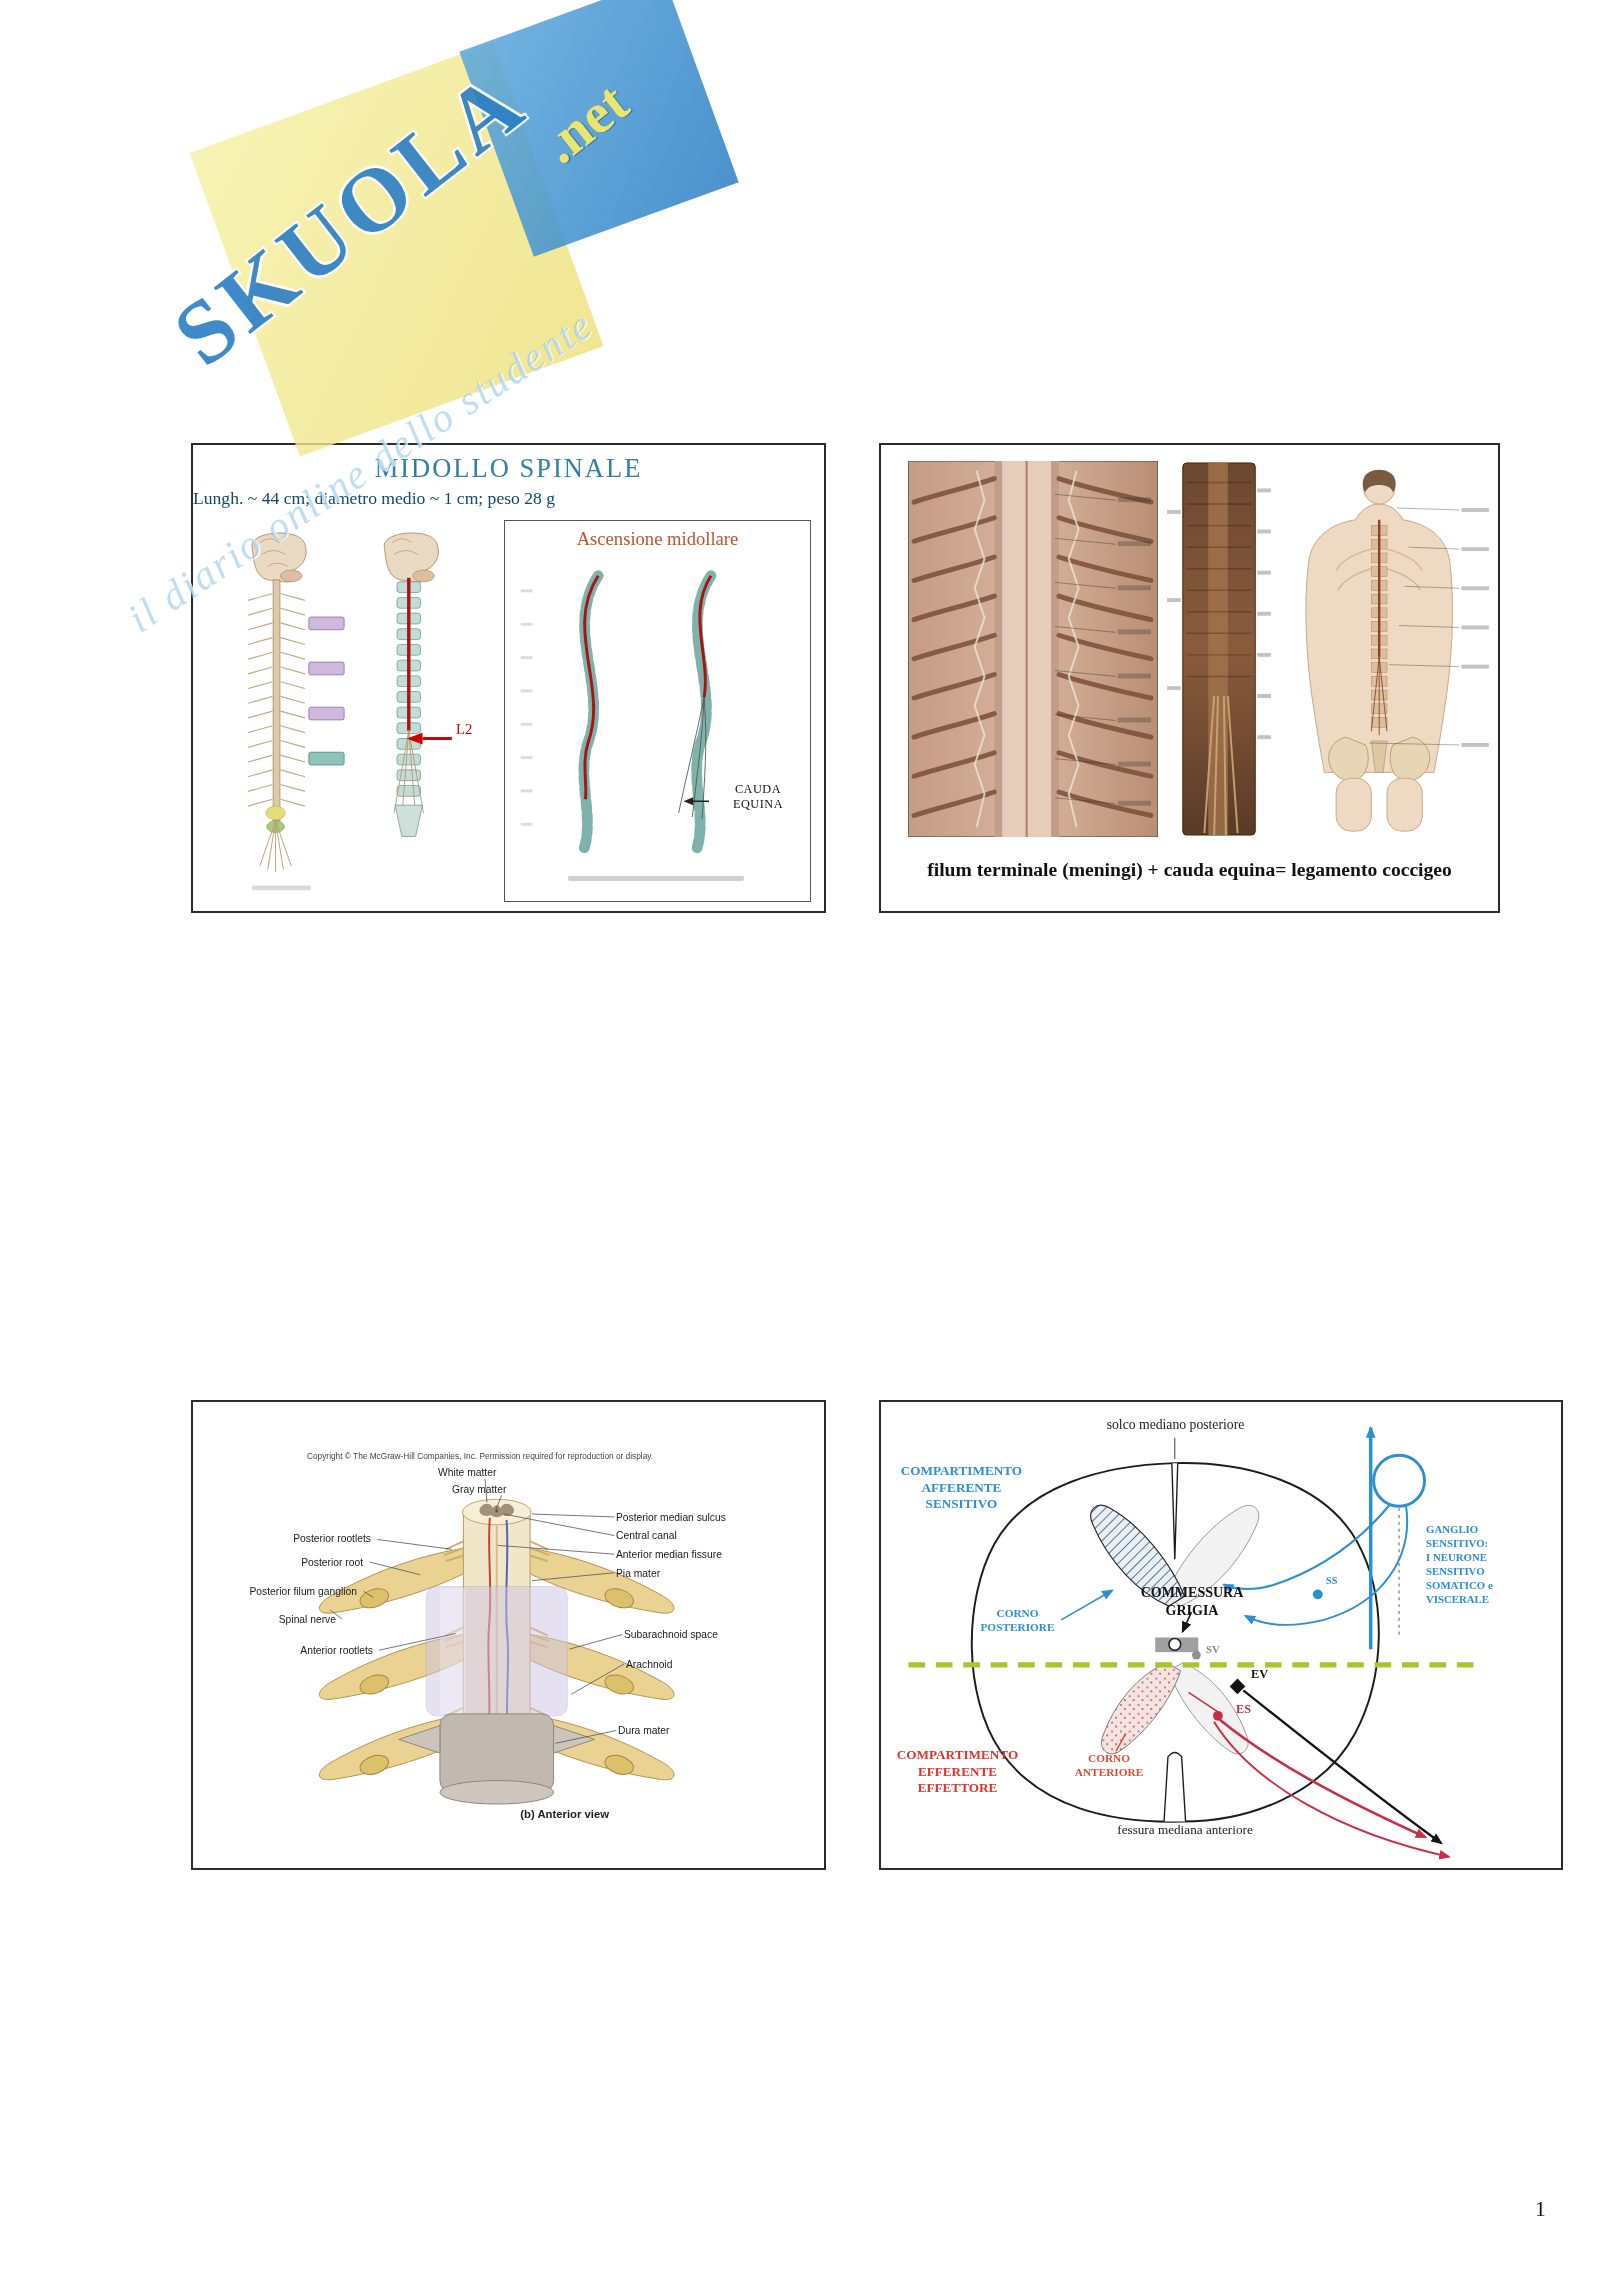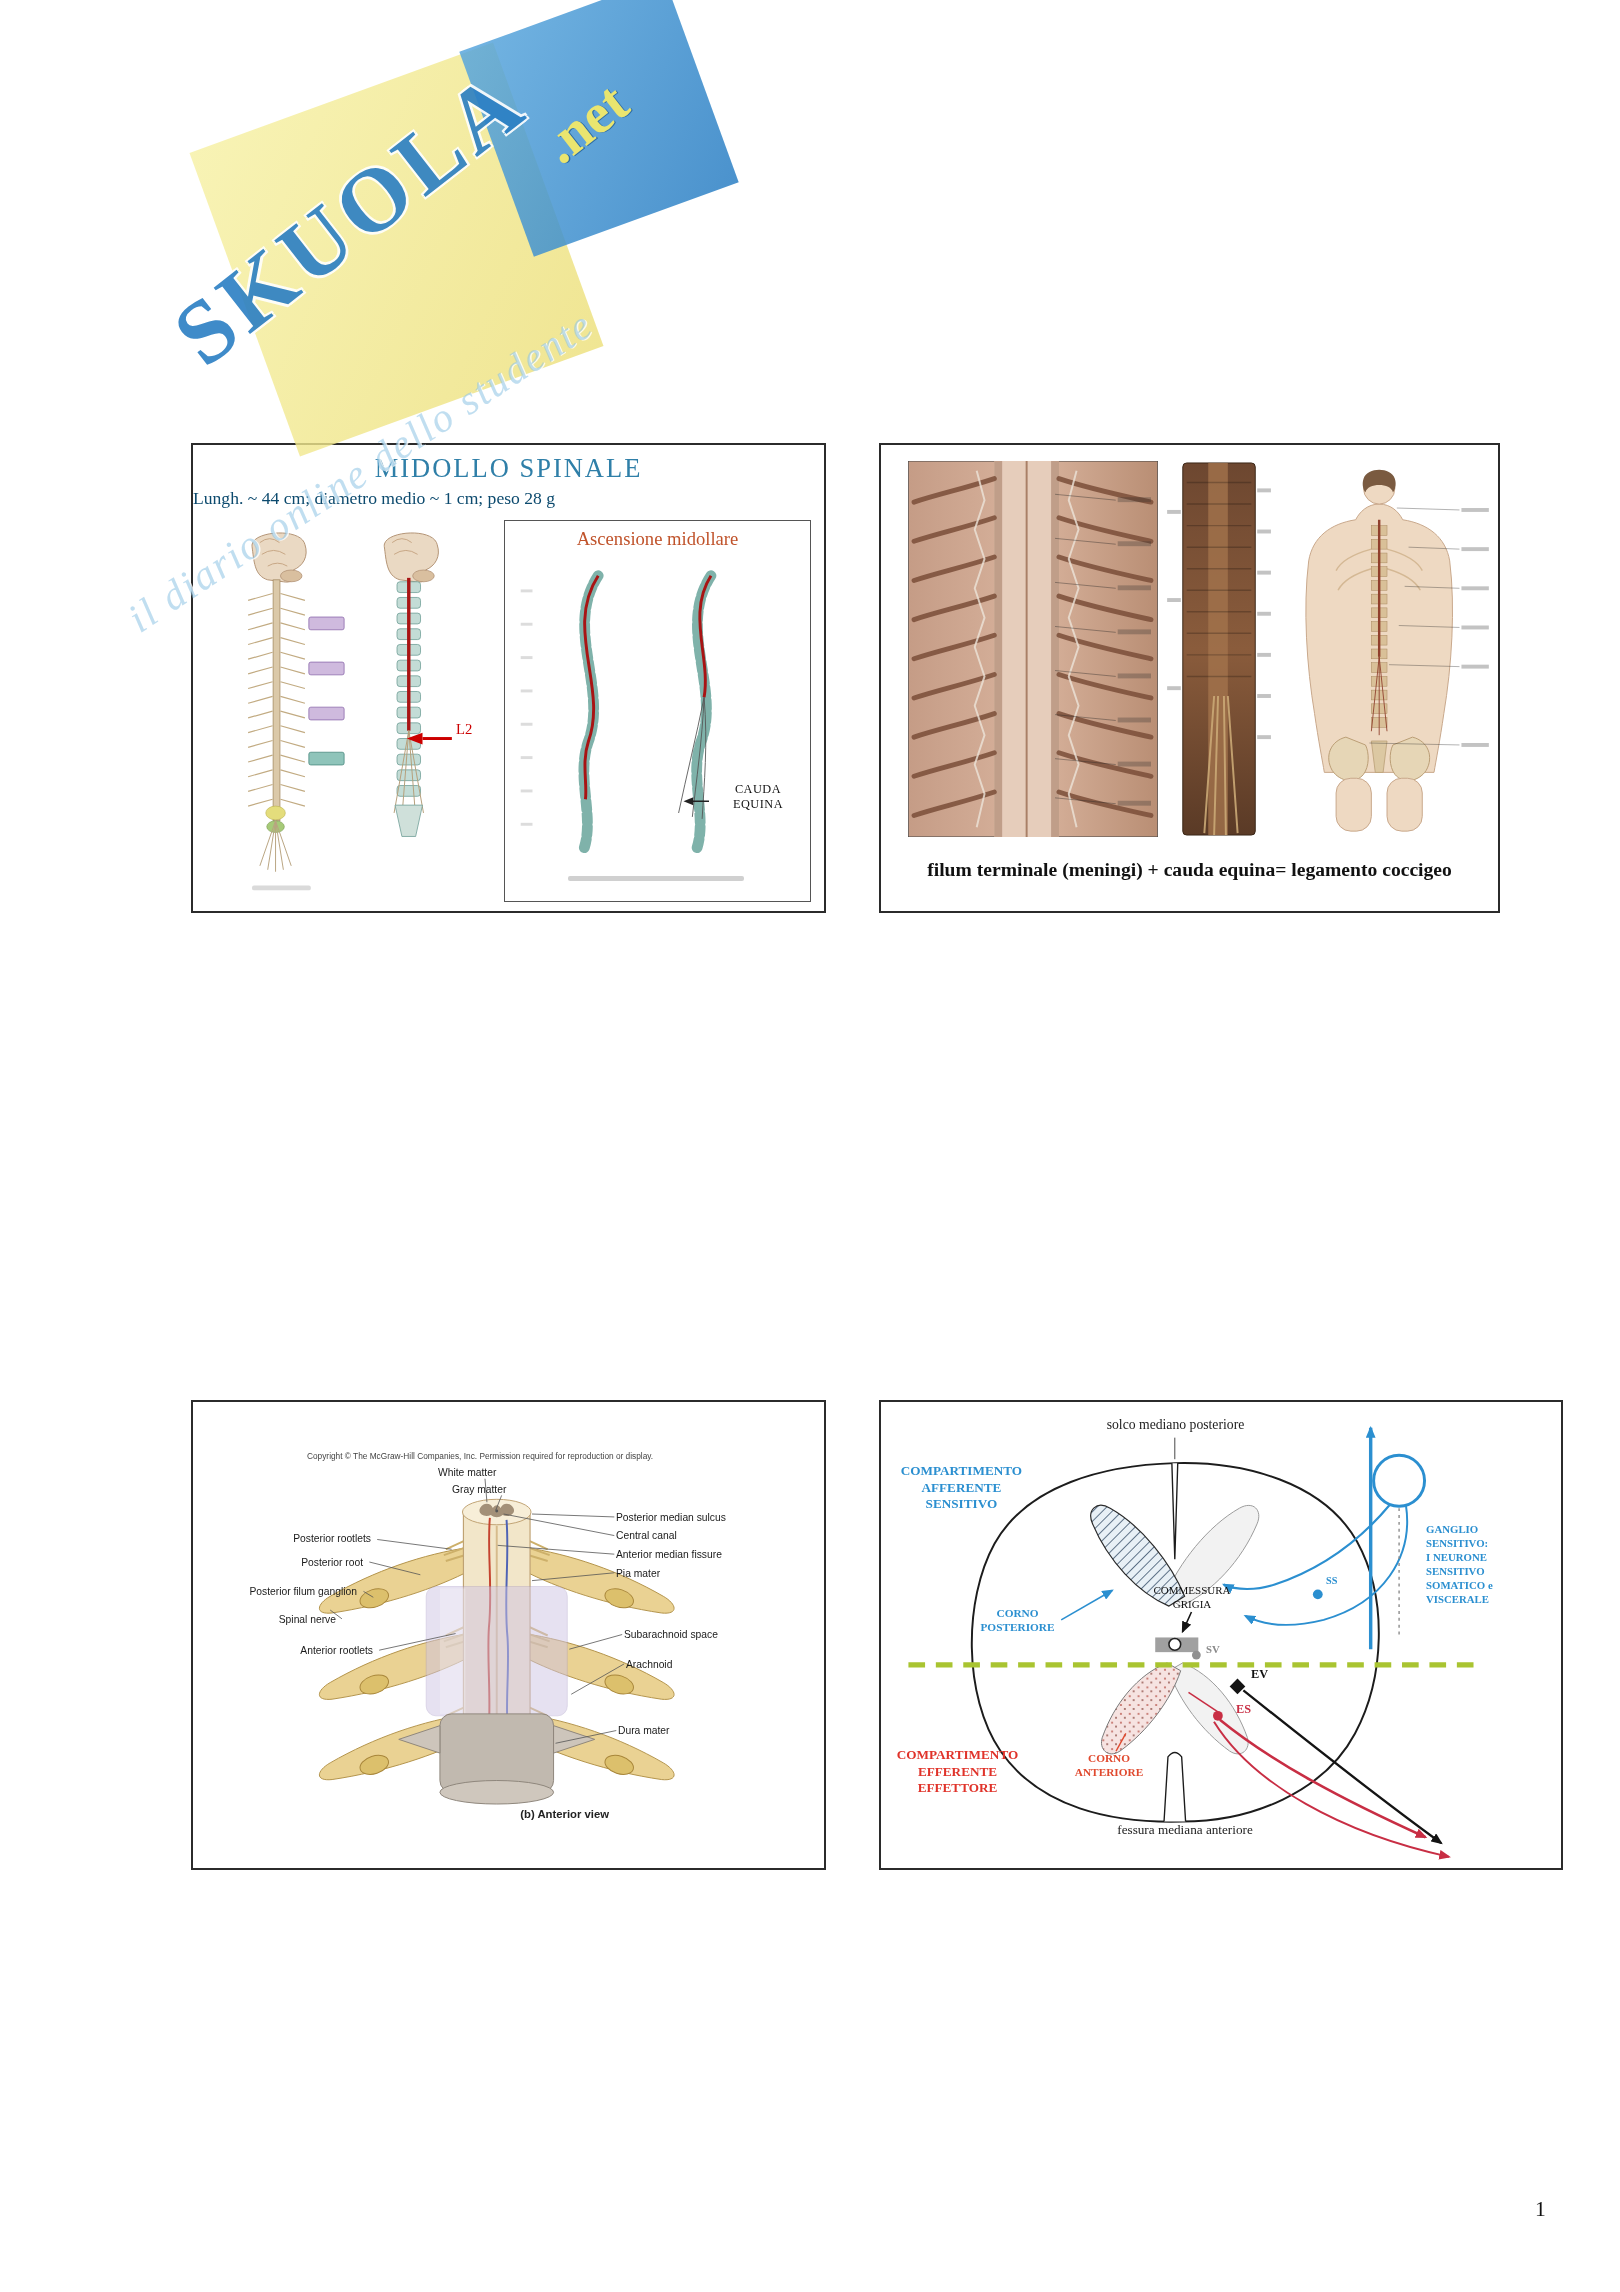--- a/index.html
+++ b/index.html
@@ -353,21 +353,21 @@
 AFFERENTE
 SENSITIVO</div>
     <div class="s4lab preline" style="left:545px;top:120px;width:74px;font-size:10.8px;font-weight:600;color:#2b8fd0;line-height:1.3">GANGLIO
 SENSITIVO:
 I NEURONE
 SENSITIVO
 SOMATICO e
 VISCERALE</div>
     <div class="s4lab preline" style="left:90px;top:204px;width:93px;text-align:center;font-weight:bold;font-size:11.3px;color:#2b8fd0">CORNO
 POSTERIORE</div>
-    <div class="s4lab preline" style="left:257px;top:182px;width:108px;text-align:center;font-weight:normal;font-size:11px;color:#111">COMMESSURA
+    <div class="s4lab preline" style="left:257px;top:182px;width:108px;text-align:center;font-weight:bold;font-size:14px;color:#111">COMMESSURA
 GRIGIA</div>
     <div class="s4lab" style="left:325px;top:241px;font-weight:bold;font-size:10.8px;color:#8a8a8a">SV</div>
     <div class="s4lab" style="left:445px;top:173px;font-weight:bold;font-size:10.3px;color:#2b8fd0">SS</div>
     <div class="s4lab" style="left:370px;top:265px;font-weight:bold;font-size:12.3px;color:#111">EV</div>
     <div class="s4lab" style="left:355px;top:300px;font-weight:bold;font-size:12.3px;color:#c82e44">ES</div>
     <div class="s4lab preline" style="left:174px;top:349px;width:108px;text-align:center;font-weight:bold;font-size:11.3px;color:#e0492e">CORNO
 ANTERIORE</div>
     <div class="s4lab preline" style="left:2px;top:345px;width:149px;text-align:center;font-weight:bold;font-size:13.2px;color:#e0332a">COMPARTIMENTO
 EFFERENTE
 EFFETTORE</div>

